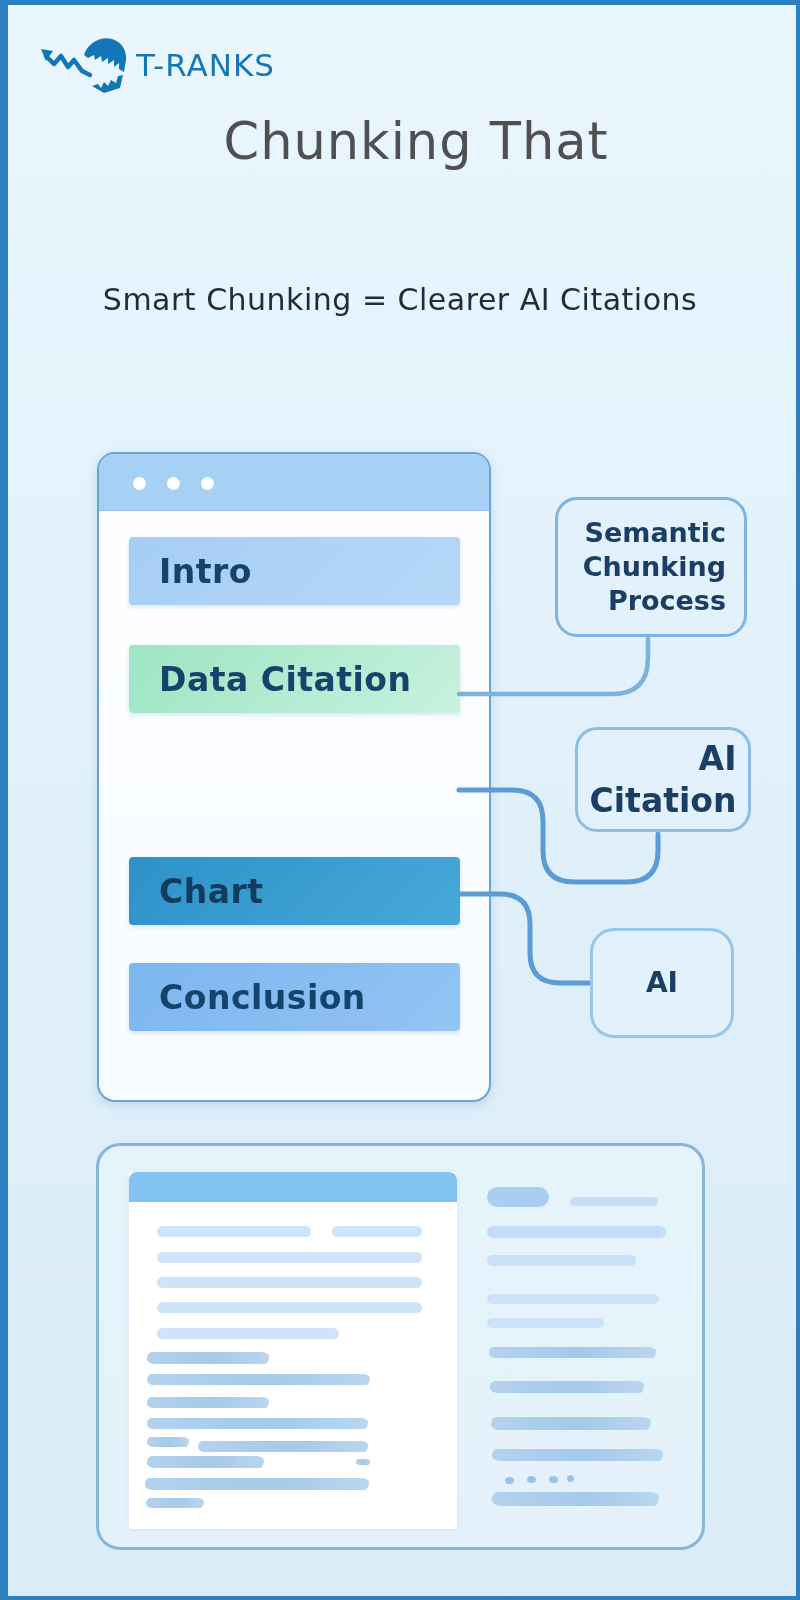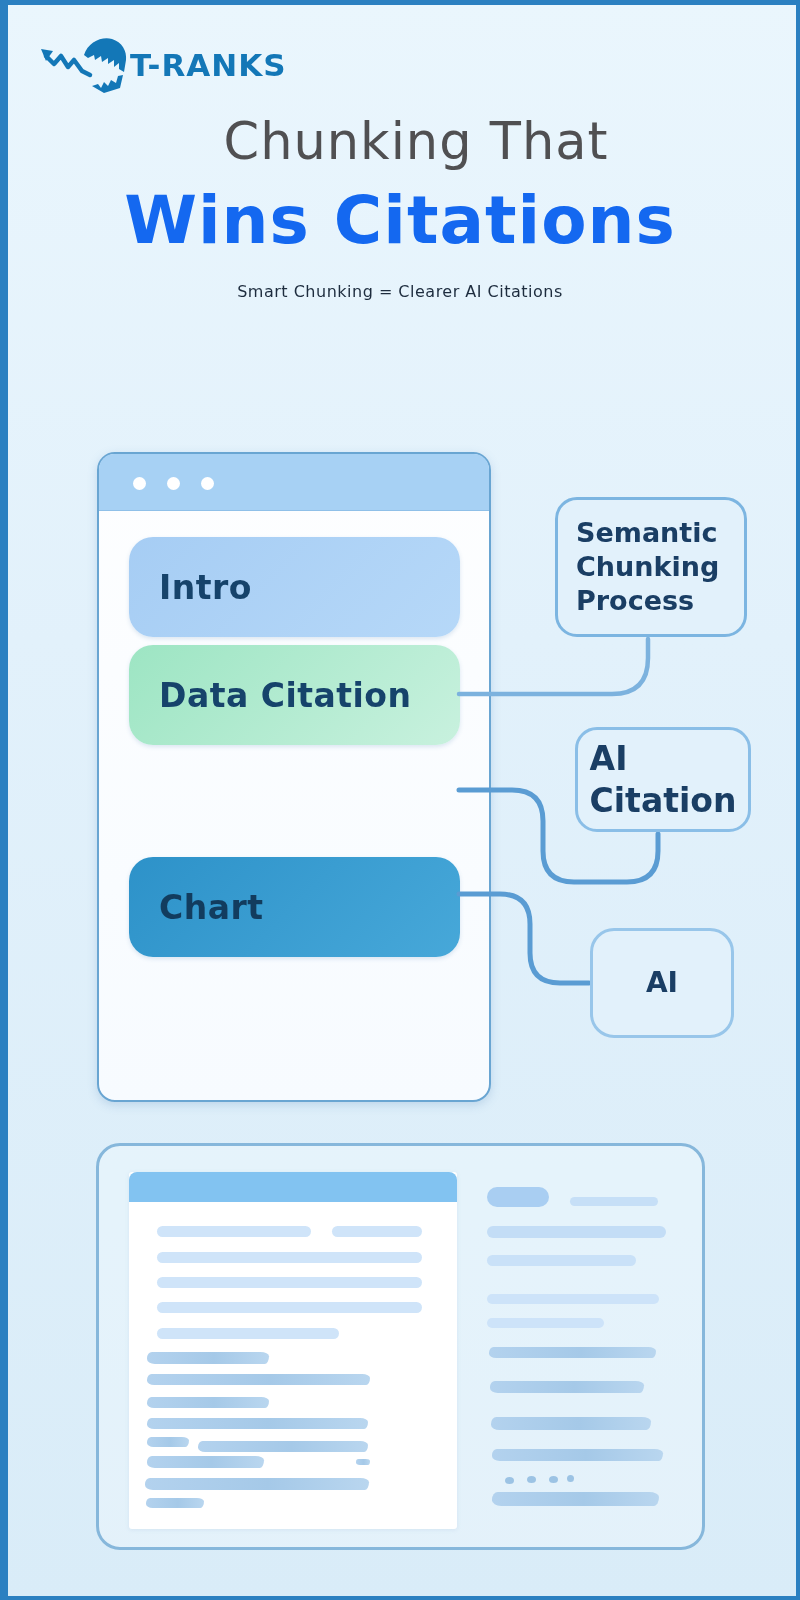--- a/index.html
+++ b/index.html
@@ -7,47 +7,47 @@
   .frame{
     position:relative;width:800px;height:1600px;overflow:hidden;
     background:linear-gradient(180deg,#eaf6fd 0%,#e2f1fb 40%,#d9ecf8 100%);
     font-family:"DejaVu Sans","Liberation Sans",sans-serif;
   }
   .frame-border{position:absolute;inset:0;border-style:solid;border-color:#2b80c1;
     border-width:5px 4px 4px 8px;pointer-events:none;z-index:50;}
   
   .logo{position:absolute;left:38px;top:34px;display:flex;align-items:center;height:62px;}
   .logo svg{display:block;}
-  .logo-text{font-size:31px;font-weight:bold;color:#1377b7;letter-spacing:1px;}
+  .logo-text{font-size:31px;font-weight:normal;color:#1377b7;letter-spacing:1px;margin-left:6px;}
   .title1{position:absolute;top:112px;left:16px;width:100%;text-align:center;
     font-size:51px;font-weight:500;color:#505052;letter-spacing:1px;}
   .title2{position:absolute;top:182px;left:0;width:100%;text-align:center;
     font-size:66px;font-weight:bold;color:#1468f0;letter-spacing:1px;}
   .subtitle{position:absolute;top:282px;left:0;width:100%;text-align:center;
-    font-size:16px;font-weight:400;color:#1d2c3e;letter-spacing:0.5px;}
+    font-size:30px;font-weight:400;color:#1d2c3e;letter-spacing:0.5px;}
   
   .bwindow{position:absolute;left:97px;top:452px;width:394px;height:650px;
     background:linear-gradient(180deg,#fdfeff,#f7fbff);
     border:2px solid #69a5d2;border-radius:18px;
     box-shadow:0 3px 10px rgba(90,140,190,.25);}
   .titlebar{position:absolute;left:0;top:0;right:0;height:57px;background:#a7d1f4;
     border-radius:15px 15px 0 0;border-bottom:1px solid #8fc0e8;}
   .dot{position:absolute;top:23px;width:13px;height:13px;border-radius:50%;background:#ffffff;}
-  .row{position:absolute;left:129px;width:331px;height:100px;border-radius:24px;
+  .row{position:absolute;left:129px;width:331px;height:68px;border-radius:4px;
     display:flex;align-items:center;padding-left:30px;
     font-size:33px;font-weight:bold;color:#16436b;letter-spacing:0.5px;
     box-shadow:0 2px 4px rgba(80,130,180,.18);}
   .row-intro{top:537px;background:linear-gradient(135deg,#a6cdf4,#b6d8f8);}
   .row-data{top:645px;background:linear-gradient(135deg,#9de5c3,#c8f1de);}
   .row-quote{top:750px;background:linear-gradient(135deg,#44c3b5,#7edacc);}
   .row-chart{top:857px;background:linear-gradient(135deg,#2d92c9,#47a8d9);color:#123c5e;}
   .row-conclusion{top:963px;background:linear-gradient(135deg,#7cb6ef,#93c4f4);}
   
   .callout{position:absolute;background:#e2f1fb;display:flex;align-items:center;justify-content:center;
-    text-align:left;font-weight:bold;color:#1a3e64;line-height:1.26;z-index:6;}
+    text-align:right;font-weight:bold;color:#1a3e64;line-height:1.26;z-index:6;}
   .co-semantic{left:555px;top:497px;width:192px;height:140px;border:3px solid #7cb5e1;
     border-radius:22px;font-size:27px;padding:0 18px;}
   .co-citation{left:575px;top:727px;width:176px;height:105px;border:3px solid #8abee7;
     border-radius:22px;font-size:33px;padding:0 12px;}
   .co-ai{left:590px;top:928px;width:144px;height:110px;border:3px solid #98c6ea;
     border-radius:24px;font-size:28px;}
   .connectors{position:absolute;left:0;top:0;z-index:5;pointer-events:none;}
   
   .panel{position:absolute;left:96px;top:1143px;width:609px;height:407px;
     border:3px solid #86b7db;border-radius:24px;background:rgba(240,248,253,.45);}
@@ -75,21 +75,20 @@
       <polyline points="8,21 16,29 23,21 30,32 36,25 44,36 52,40" fill="none" stroke="#1377b7" stroke-width="4.5" stroke-linecap="round" stroke-linejoin="round"></polyline>
       <g fill="#1377b7">
         <path d="M46 20 C50 7 64 1 74 4 C84 7 89 16 88 25 L86 37 L81 34 L81 28 L76 32 L76 25 L70 29 L70 23 L64 27 L63 21 L57 25 L56 20 L50 23 Z"></path>
         <path d="M85 40 L82 53 L66 58 L54 51 L60 49 L63 53 L66 47 L70 51 L73 45 L78 48 L80 41 Z"></path>
       </g>
     </svg>
     <span class="logo-text">T-RANKS</span>
   </div>
 
   <div class="title1">Chunking That</div>
-  <div class="title2">Wins Citations</div>
   <div class="subtitle">Smart Chunking = Clearer AI Citations</div>
 
   <div class="bwindow">
     <div class="titlebar">
       <span class="dot" style="left:34px"></span>
       <span class="dot" style="left:68px"></span>
       <span class="dot" style="left:102px"></span>
     </div>
   </div>
 
@@ -100,20 +99,23 @@
   </svg>
 
   <div class="row row-intro">
     <span>Intro</span>
   </div>
   <div class="row row-data">
     <span>Data Citation</span>
   </div>
   <div class="row row-chart">
     <span>Chart</span>
+  </div>
+  <div class="row row-conclusion">
+    <span>Conclusion</span>
   </div>
 
   <div class="callout co-semantic">
     <span>Semantic Chunking Process</span>
   </div>
   <div class="callout co-citation">
     <span>AI Citation</span>
   </div>
   <div class="callout co-ai">
     <span>AI</span>

